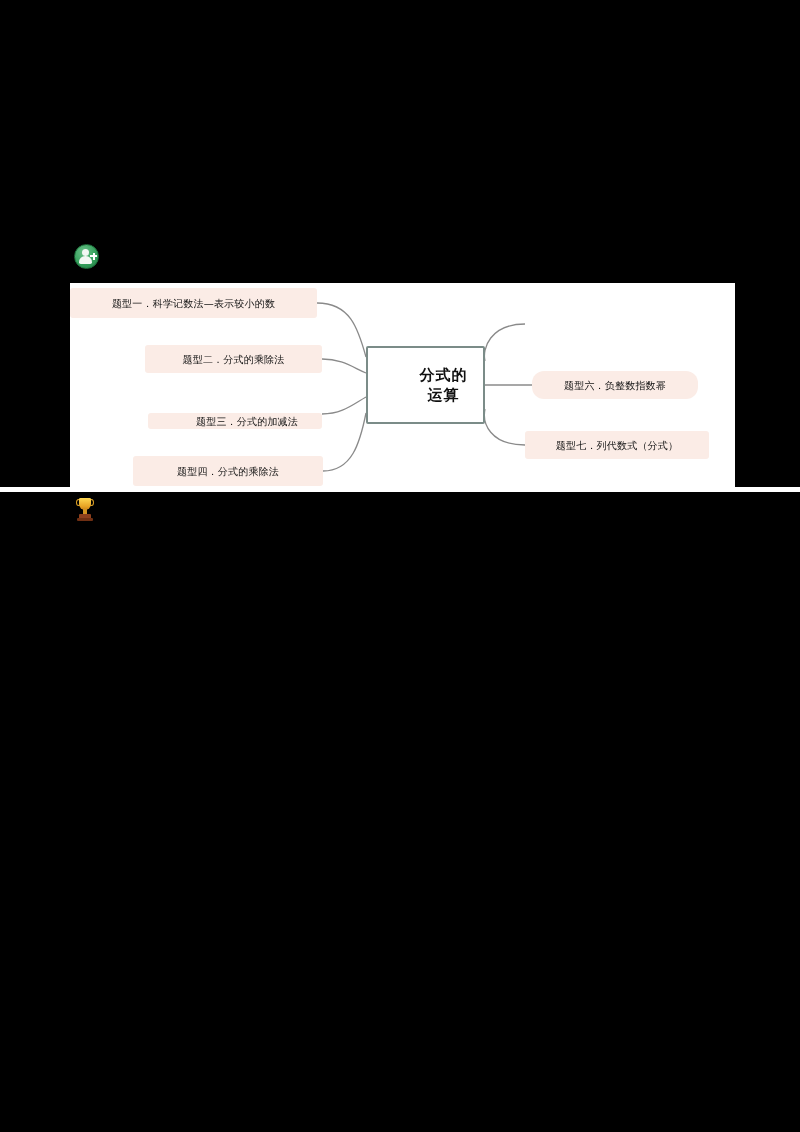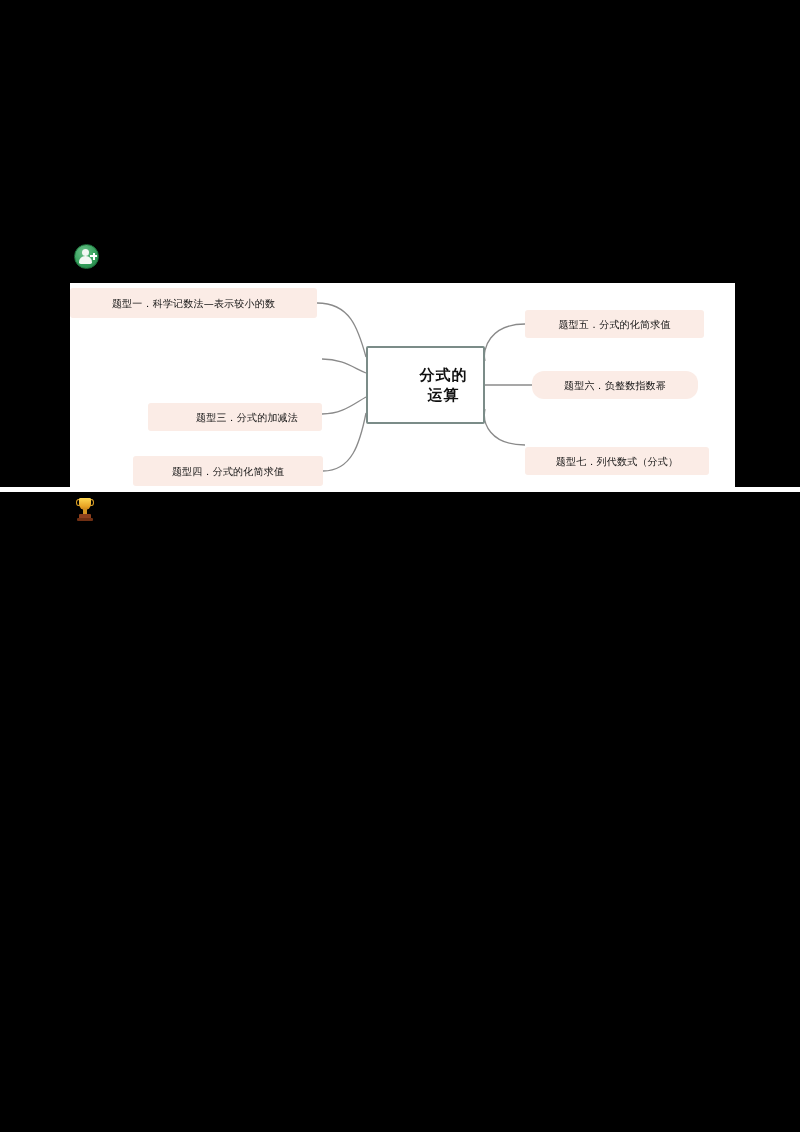--- a/index.html
+++ b/index.html
@@ -152,27 +152,27 @@
     line-height: 1.1;
     color: #141414;
     white-space: nowrap;
     font-weight: 500;
     letter-spacing: 0.2px;
   }
 
   
   .b1 { left: 0px;   top: 5px;   width: 247px; height: 30px; }
   .b2 { left: 75px;  top: 62px;  width: 177px; height: 28px; }
-  .b3 { left: 78px;  top: 120px; width: 174px; height: 28px; padding-left: 24px; }
+  .b3 { left: 78px;  top: 130px; width: 174px; height: 16px; padding-left: 24px; }
   .b4 { left: 63px;  top: 173px; width: 190px; height: 30px; }
 
   
   .b5 { left: 455px; top: 27px;  width: 179px; height: 28px; }
   .b6 { left: 462px; top: 88px;  width: 166px; height: 28px; border-radius: 12px; }
-  .b7 { left: 455px; top: 164px; width: 184px; height: 28px; }
+  .b7 { left: 455px; top: 148px; width: 184px; height: 28px; }
 
   
   .center-node {
     position: absolute;
     left: 296px;
     top: 63px;
     width: 119px;
     height: 78px;
     background: #ffffff;
     border: 2.5px solid #7b8c88;
@@ -215,30 +215,30 @@
         <path d="M253,188 C282,188 290,160 296,130"></path>
         <path d="M455,41 C420,41 412,66 415,78"></path>
         <path d="M462,102 L415,102"></path>
         <path d="M455,162 C420,162 412,140 415,126"></path>
       </g>
     </svg>
 
     <div class="branch b1">
       <span class="label">题型一．科学记数法—表示较小的数</span>
     </div>
+    <div class="branch b2">
+      <span class="label">题型二．分式的乘除法</span>
+    </div>
     <div class="branch b3">
       <span class="label">题型三．分式的加减法</span>
     </div>
     <div class="branch b4">
-      <span class="label">题型四．分式的化简求值</span>
-    </div>
-
-    <div class="branch b5">
-      <span class="label">题型五．分式的化简求值</span>
-    </div>
+      <span class="label">题型四．分式的乘除法</span>
+    </div>
+
     <div class="branch b6">
       <span class="label">题型六．负整数指数幂</span>
     </div>
     <div class="branch b7">
       <span class="label">题型七．列代数式（分式）</span>
     </div>
 
     <div class="center-node">
       <span class="cl">分式的</span>
       <span class="cl">运算</span>

